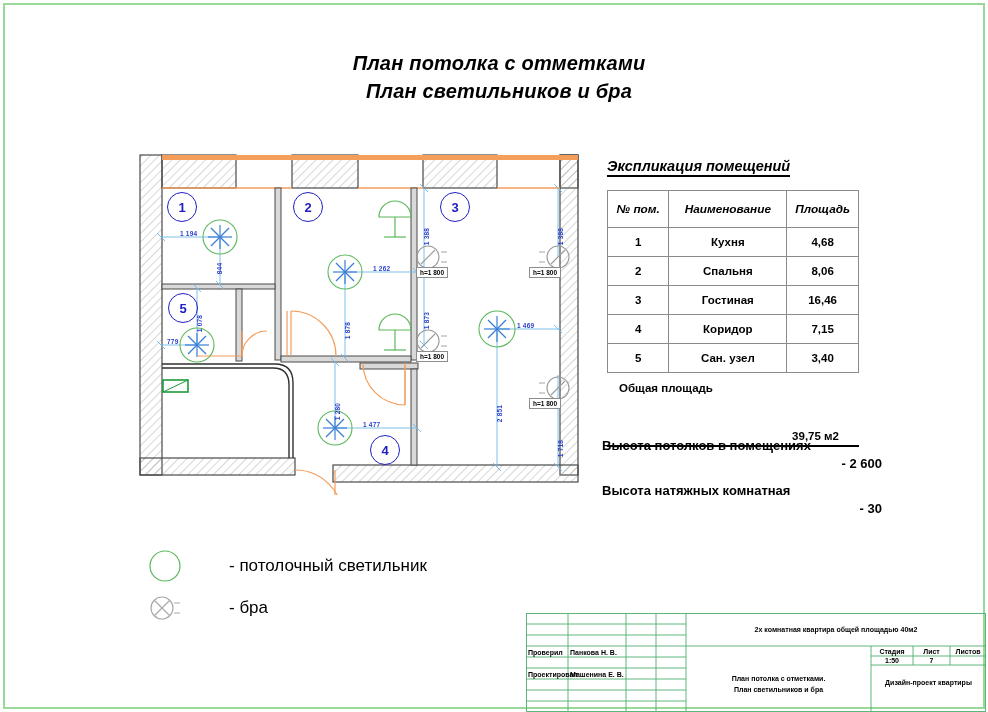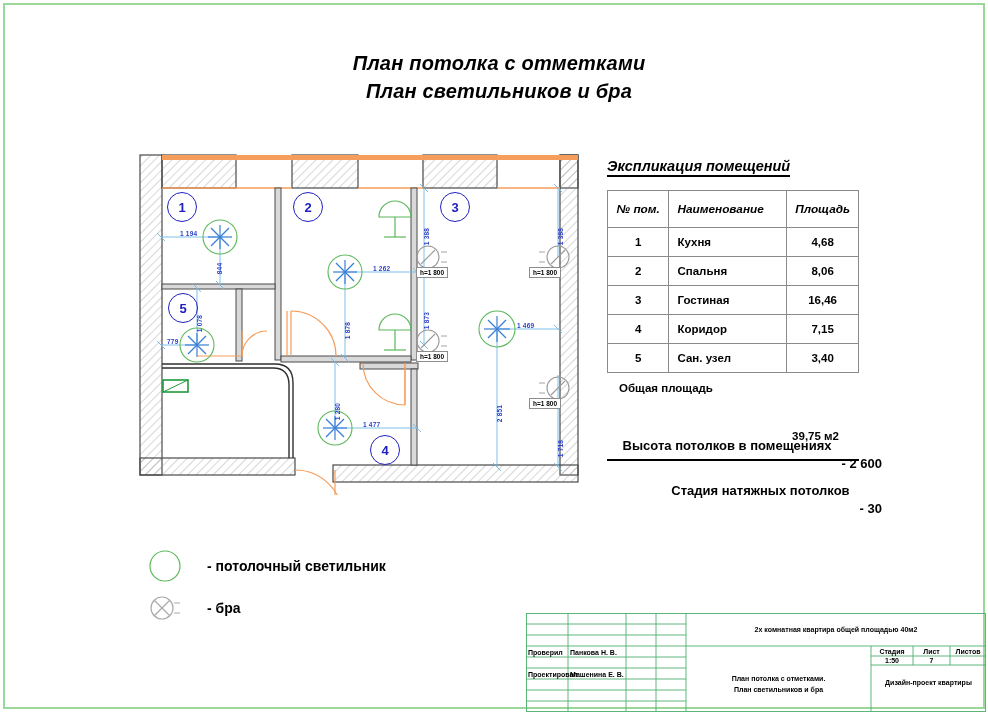--- a/index.html
+++ b/index.html
@@ -29,39 +29,39 @@
   }
   table.exp{border-collapse:collapse;width:252px;font-size:11.5px;}
   table.exp td,table.exp th{
     border:1px solid #8a8a8a;height:28px;padding:0 8px;color:#000;
     font-weight:bold;
   }
   table.exp thead th{
     font-style:italic;font-weight:bold;text-align:left;height:36px;font-size:11.8px;
   }
   table.exp .c-num{width:56px;text-align:center;}
-  table.exp .c-name{width:110px;text-align:left;border-radius:6px;}
+  table.exp .c-name{width:110px;text-align:center;border-radius:6px;}
   table.exp .c-area{text-align:center;}
   table.exp tbody td.c-name{}
   #total-row{
     display:flex;justify-content:space-between;margin-top:9px;
     font-size:11.5px;font-weight:bold;color:#000;
-    border-bottom:2px solid #000;padding:0 6px 17px 12px;width:234px;
+    border-bottom:2px solid #000;padding:0 6px 3px 12px;width:234px;
   }
   #total-row .t-val{margin-right:14px;margin-top:48px;}
   #heights{position:absolute;left:597px;top:433px;width:280px;}
   #heights p{margin:0 0 12px 0;font-size:13px;font-weight:bold;color:#000;
-    display:flex;justify-content:flex-end;}
+    display:flex;justify-content:space-between;}
   #heights p .hv{margin-left:10px;margin-top:18px;}
 
   
   #legend{position:absolute;left:138px;top:540px;}
   .leg-row{display:flex;align-items:center;height:42px;}
   .leg-sym{width:62px;display:flex;align-items:center;justify-content:flex-start;}
-  .leg-txt{font-size:14px;font-weight:bold;color:#000;margin-left:2px;}
+  .leg-txt{font-size:17px;font-weight:normal;color:#000;margin-left:24px;}
 
   
   #tblock{position:absolute;left:521px;top:608px;width:460px;height:99px;}
   #tblock svg{display:block;}
   .tb-txt{position:absolute;font-size:7px;font-weight:bold;color:#000;white-space:nowrap;}
   .tb-txt.c{text-align:center;}
 
   
   #plan{position:absolute;left:130px;top:140px;width:445px;height:350px;}
   .dimtxt{
@@ -377,21 +377,21 @@
       <span class="t-val">39,75 м2</span>
     </div>
   </div>
 
   <div id="heights">
     <p>
       <span>Высота потолков в помещениях</span>
       <span class="hv">- 2 600</span>
     </p>
     <p>
-      <span>Стадия натяжных потолков</span>
+      <span>Высота натяжных комнатная</span>
       <span class="hv">- 30</span>
     </p>
   </div>
 
   <div id="legend">
     <div class="leg-row">
       <span class="leg-sym">
         <svg width="44" height="34" viewBox="0 0 44 34">
           <circle cx="22" cy="17" r="15" fill="none" stroke="#5cb85c" stroke-width="1.2"></circle>
         </svg>

